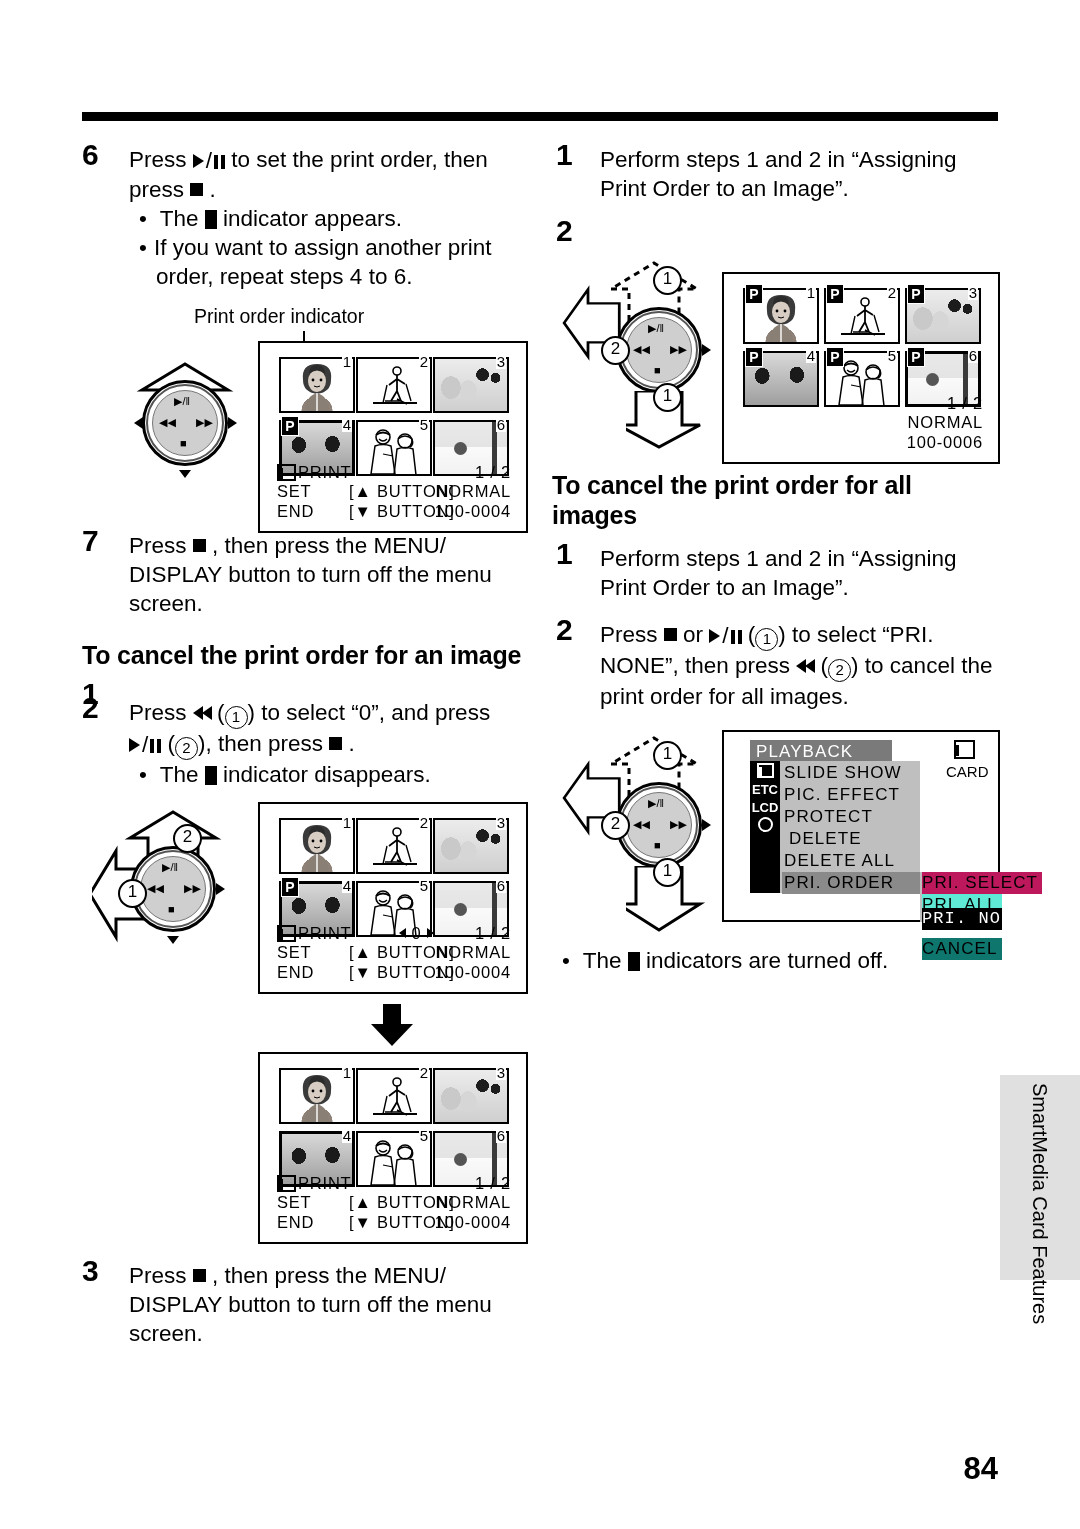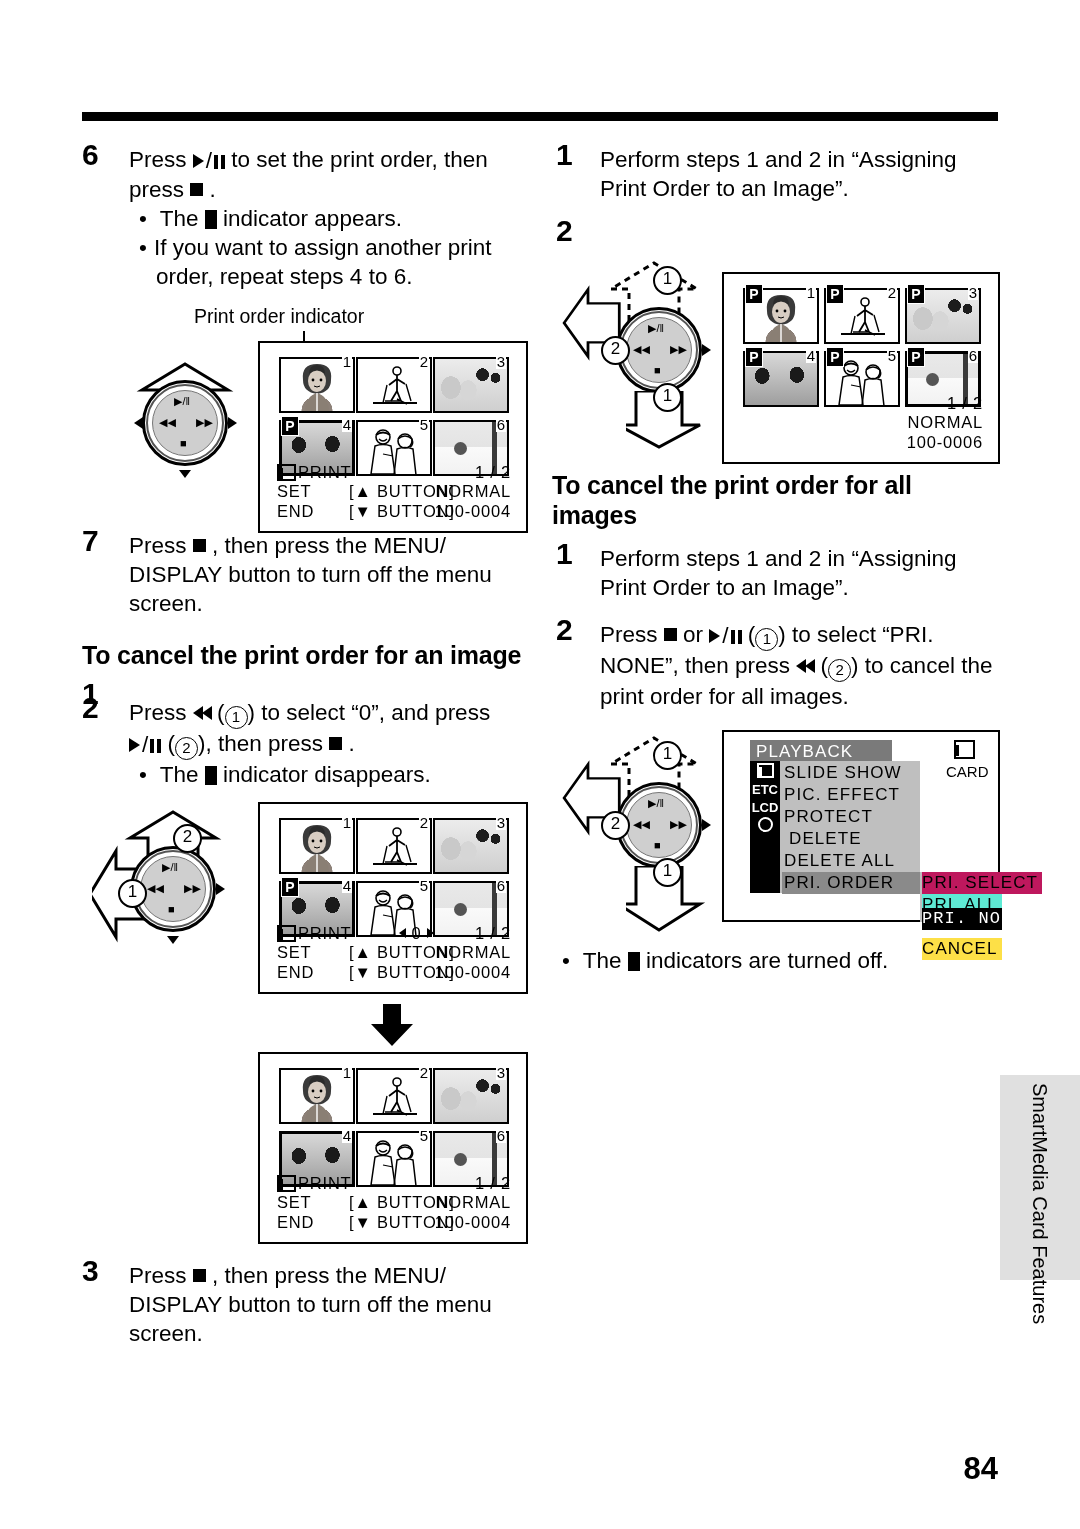--- a/index.html
+++ b/index.html
@@ -736,21 +736,21 @@
         <div class="mitem" style="left:60px;top:52px;">PIC. EFFECT</div>
         <div class="mitem" style="left:60px;top:74px;">PROTECT</div>
         <div class="mitem" style="left:44px;top:96px;margin-left:21px;">DELETE</div>
         <div class="mitem" style="left:60px;top:118px;">DELETE ALL</div>
         <div class="mitem hl" style="left:58px;top:140px;width:138px;padding-left:2px;">PRI. ORDER</div>
 
         <div class="msub" style="left:196px;top:140px;width:80px;height:50px;"></div>
         <div class="msubitem" style="left:198px;top:140px;background:#be185d;padding-right:4px;">PRI. SELECT</div>
         <div class="msubitem" style="left:198px;top:162px;background:#5eead4;padding-right:4px;">PRI. ALL</div>
         <div class="msubitem inv" style="left:198px;top:176px;width:76px;padding-right:4px;font-family:Liberation Mono, monospace;">PRI. NONE</div>
-        <div class="msubitem" style="left:198px;top:206px;background:#fde047;padding-right:4px;">CANCEL</div>
+        <div class="msubitem" style="left:198px;top:206px;background:#0f766e;padding-right:4px;">CANCEL</div>
 
         <div style="position:absolute;right:14px;top:8px;">
           <span style="display:inline-block;width:21px;height:19px;border:2.2px solid #000;box-sizing:border-box;position:relative;margin-left:8px;">
             <span style="position:absolute;left:-2px;top:3px;width:5px;height:11px;background:#000;"></span>
           </span>
           <div class="cardlbl" style="position:relative;left:0;top:0;width:38px;">CARD</div>
         </div>
       </div>
     </div>
 

